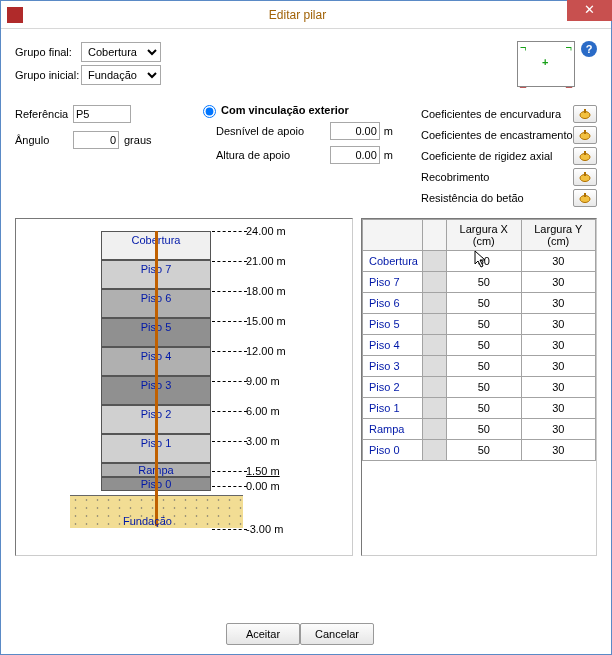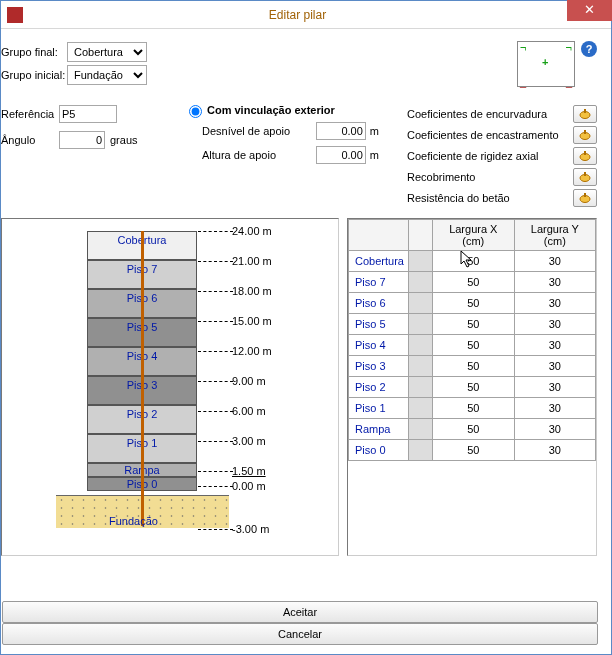--- a/index.html
+++ b/index.html
@@ -38,21 +38,21 @@
     background: #c8504f;
     color: #fff;
     text-align: center;
     line-height: 19px;
     font-size: 13px;
     position: absolute;
     right: 0; top: 0;
     cursor: pointer;
   }
   .content {
-    padding: 10px 14px 10px 0;
+    padding: 10px 14px 10px 14px;
   }
   .row { display: flex; align-items: center; margin: 3px 0; }
   label.lbl { display: inline-block; }
   select, input[type=text] {
     font-size: 11px;
     padding: 1px 2px;
     border: 1px solid #a8a8a8;
     background: #fff;
   }
   select { height: 20px; }
@@ -198,21 +198,21 @@
   table.grid td.cc { background:#ddd; width:24px;}
   table.grid td.num { text-align:center; }
   .cursor-img {
     position:absolute;
     pointer-events:none;
     z-index:100;
   }
   .footer {
     position:absolute;
     bottom:10px; left:2px; right:14px;
-    display:flex; justify-content:center;flex-direction:column;
+    display:flex; justify-content:center;
   }
   .btn {
     min-width:74px;
     height:22px;
     border:1px solid #999;
     background:linear-gradient(#fcfcfc,#e6e6e6);
     border-radius:2px;
     font-size:11px;
     cursor:pointer;
   }

